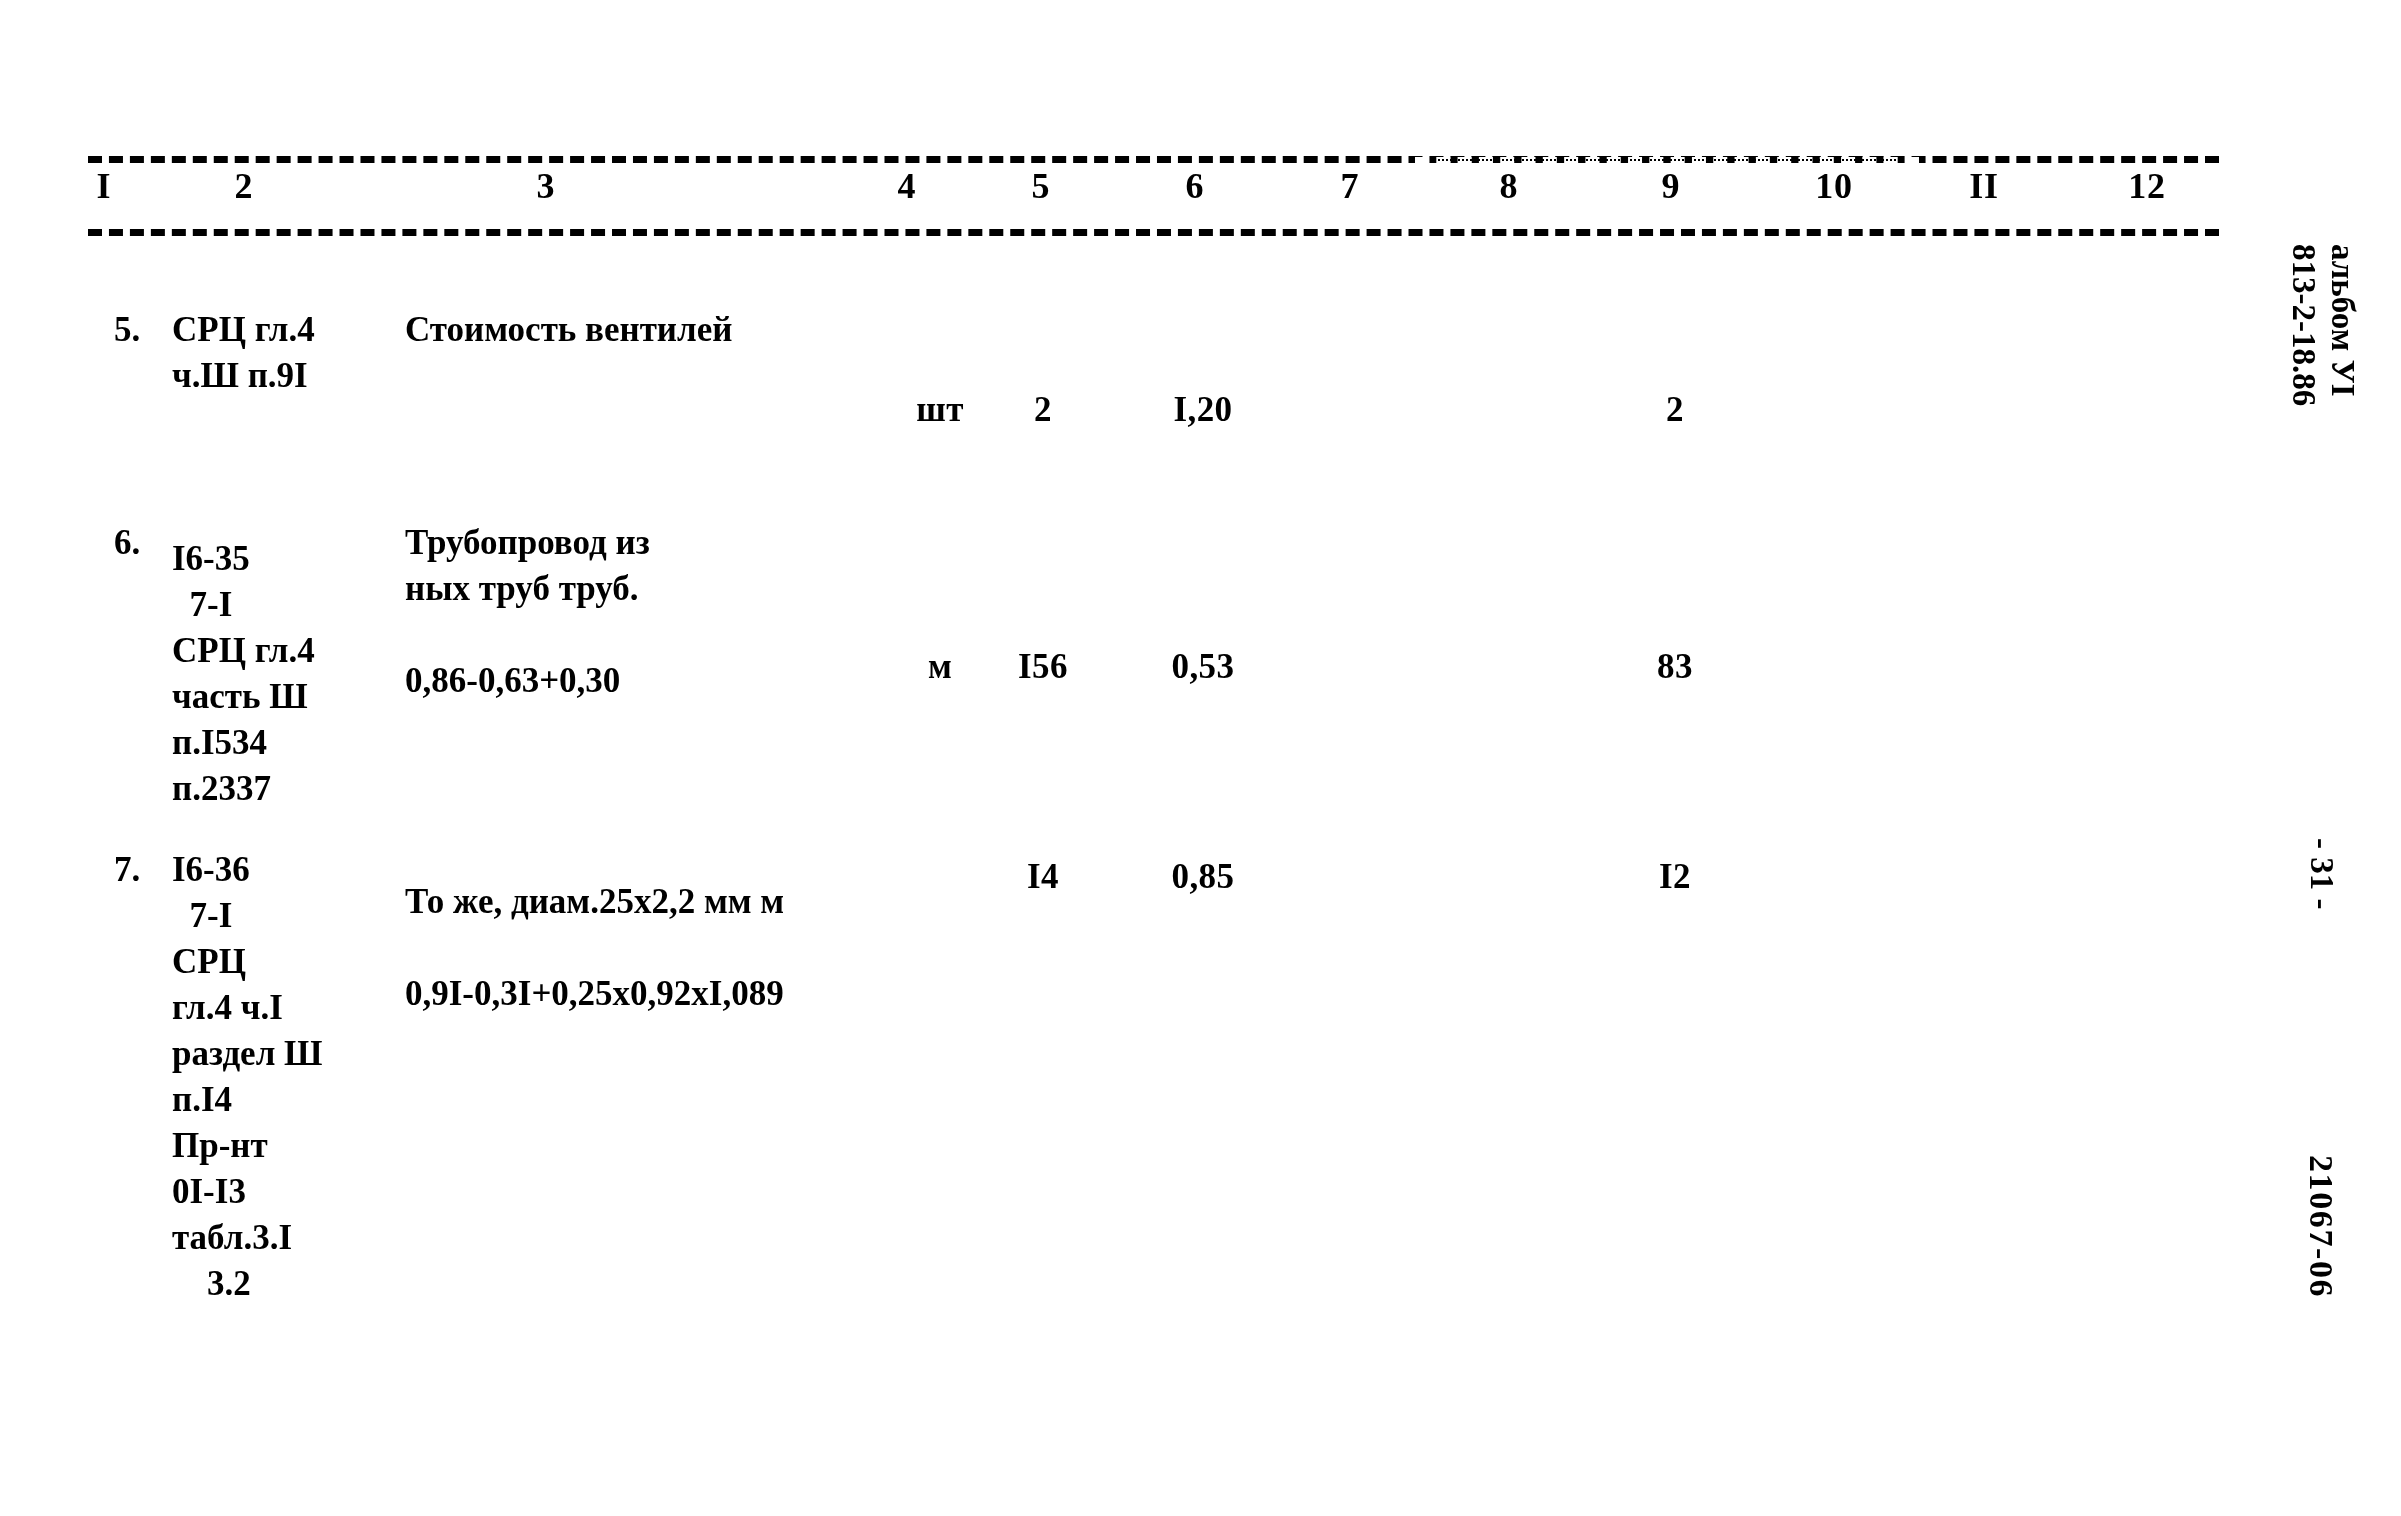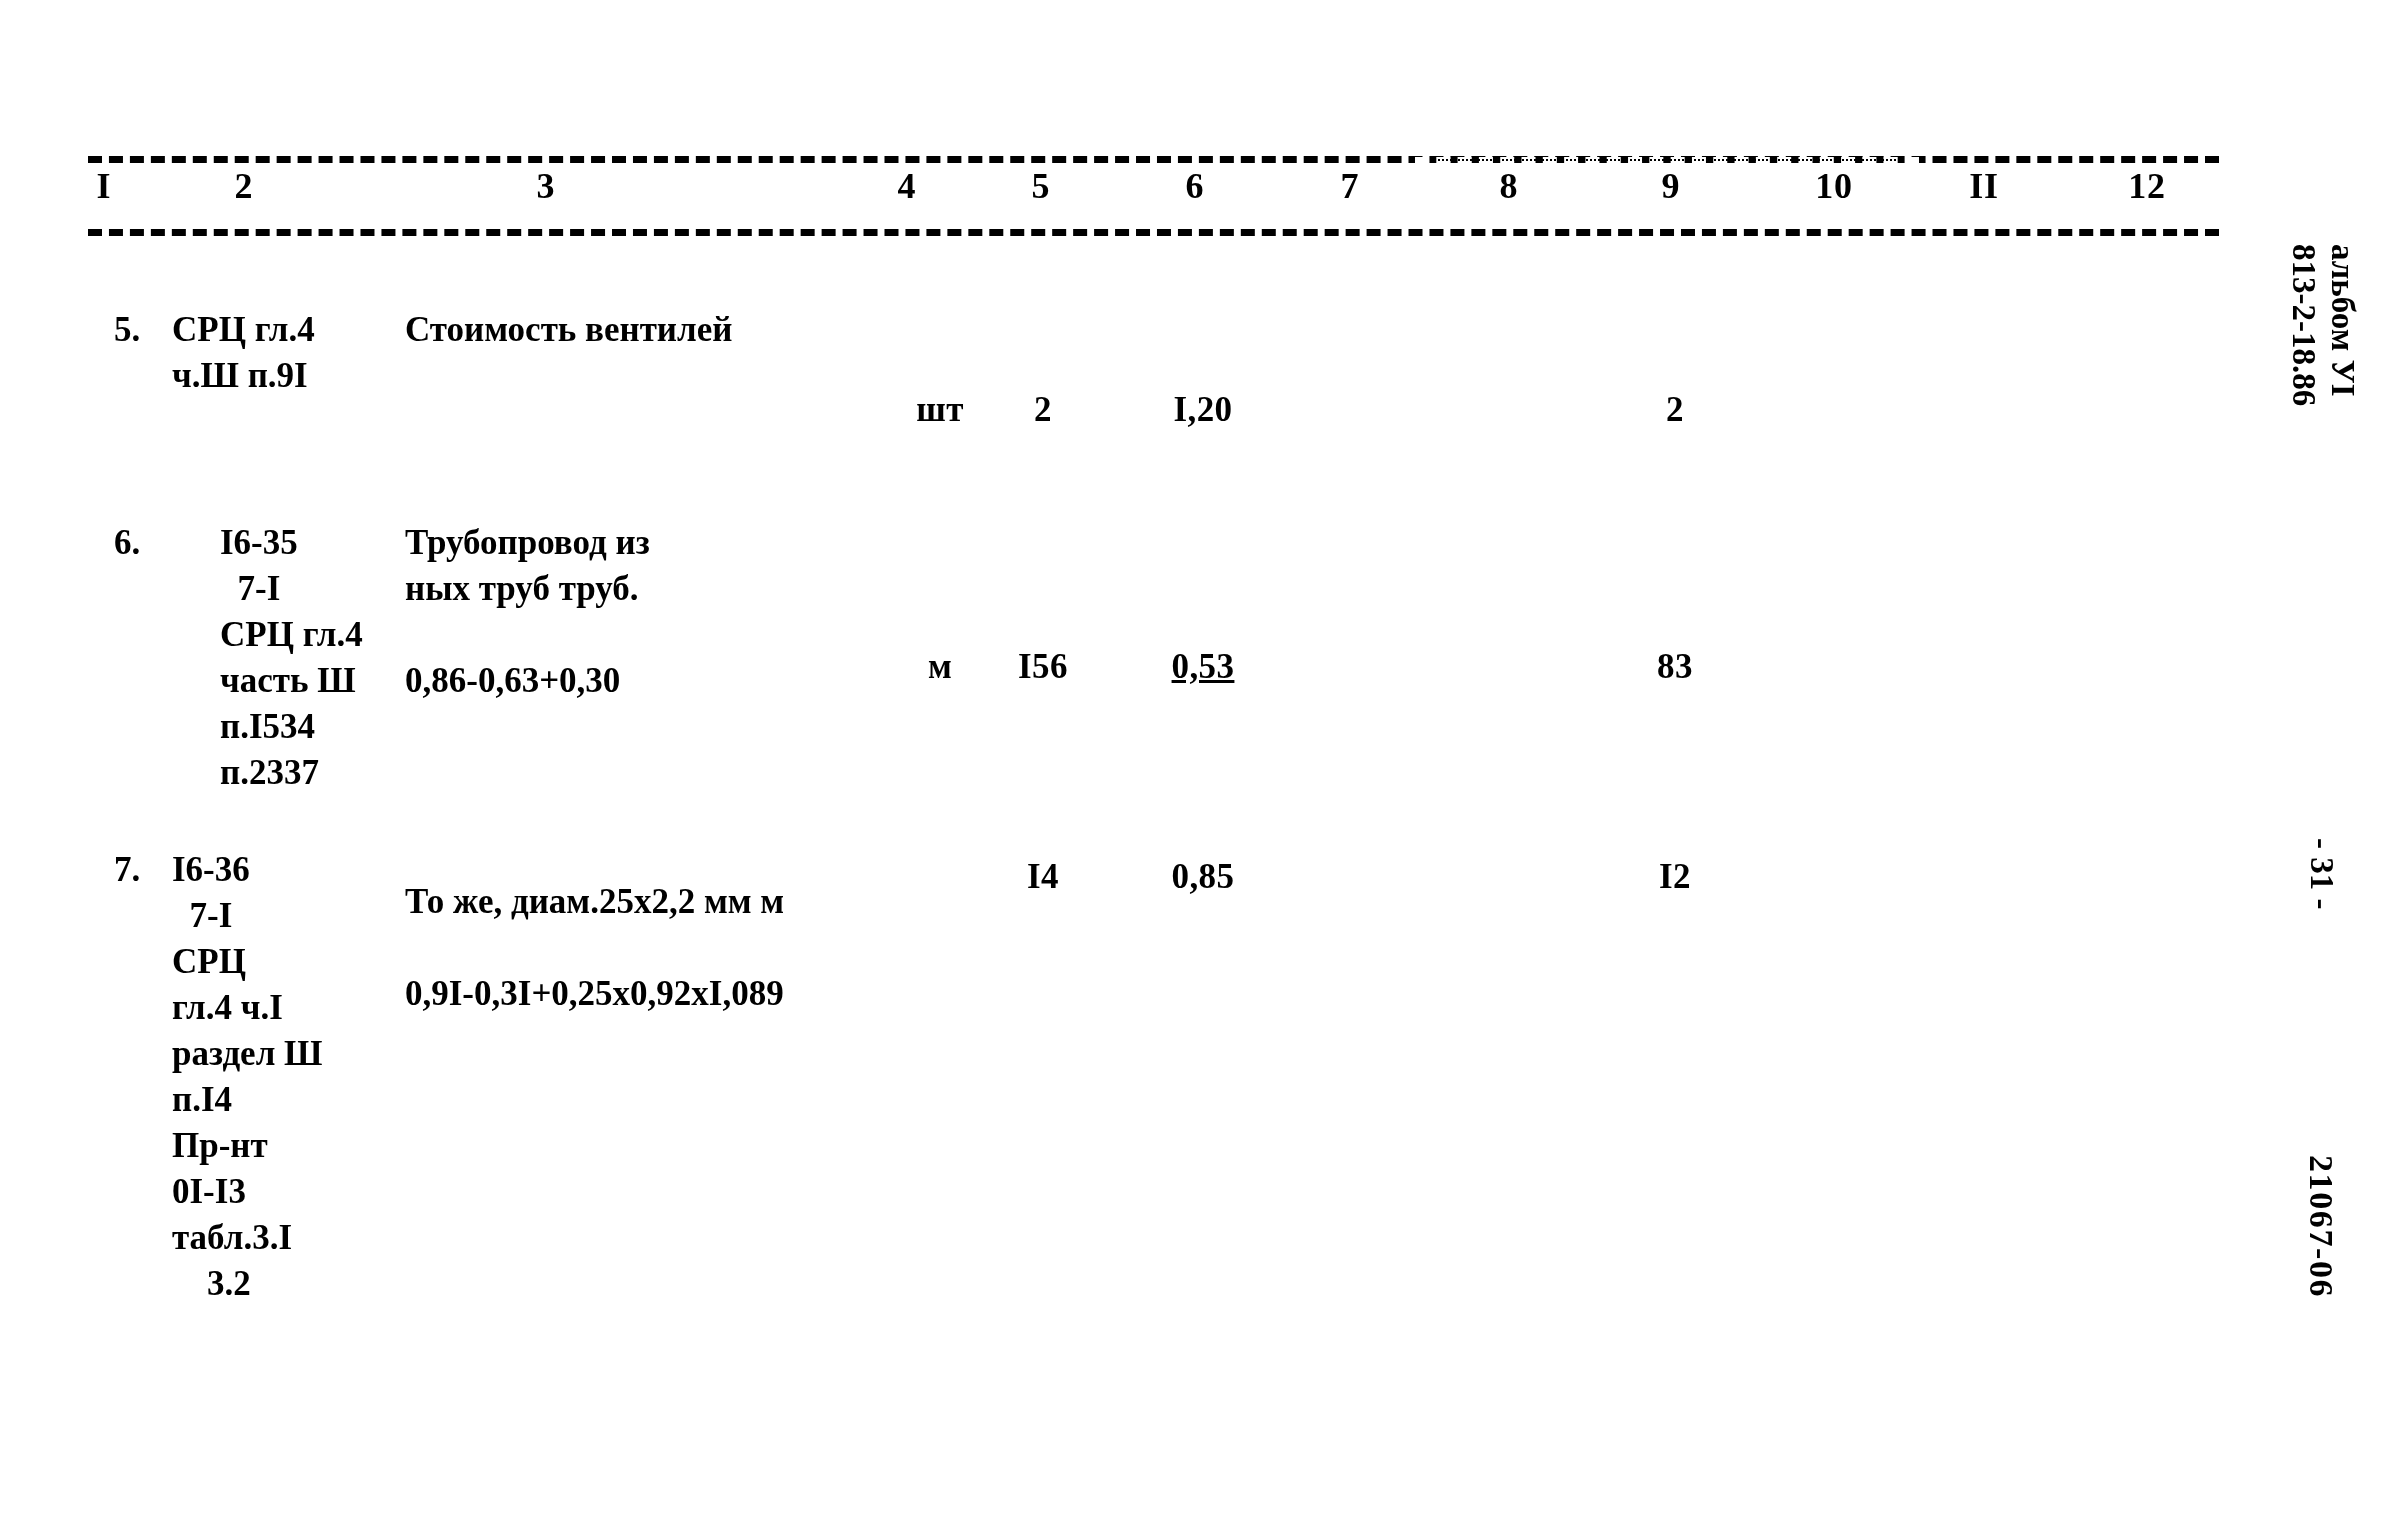--- a/index.html
+++ b/index.html
@@ -167,25 +167,25 @@
         <div class="idx" style="top: 0px;">5.</div>
         <div class="codelines" style="top: 0px;"><span class="code-line">СРЦ гл.4</span><span class="code-line">ч.Ш п.9I</span></div>
         <div class="desclines" style="top: 0px;"><span class="desc-line">Стоимоcть вентилей</span></div>
         <div class="cell cell-unit" style="top: 80px;">шт</div>
         <div class="cell cell-qty" style="top: 80px;">2</div>
         <div class="cell cell-price" style="top: 80px;">I,20</div>
         <div class="cell cell-c9" style="top: 80px;">2</div>
       </div>
       <div class="row" style="top: 520px;">
         <div class="idx" style="top: 0px;">6.</div>
-        <div class="codelines" style="top: 0px; margin-left: 48px;"><span class="code-line">I6-35</span><span class="code-line">  7-I</span><span class="code-line">СРЦ гл.4</span><span class="code-line">часть Ш</span><span class="code-line">п.I534</span><span class="code-line">п.2337</span></div>
+        <div class="codelines" style="top: 16px;"><span class="code-line">I6-35</span><span class="code-line">  7-I</span><span class="code-line">СРЦ гл.4</span><span class="code-line">часть Ш</span><span class="code-line">п.I534</span><span class="code-line">п.2337</span></div>
         <div class="desclines" style="top: 0px;"><span class="desc-line">Трубопровод из</span><span class="desc-line">ных труб труб.</span><span class="desc-line">&nbsp;</span><span class="desc-line">0,86-0,63+0,30</span></div>
         <div class="cell cell-unit" style="top: 124px;">м</div>
         <div class="cell cell-qty" style="top: 124px;">I56</div>
-        <div class="cell cell-price" style="top: 124px; text-decoration: underline;">0,53</div>
+        <div class="cell cell-price" style="top: 124px;">0,53</div>
         <div class="cell cell-c9" style="top: 124px;">83</div>
       </div>
       <div class="row" style="top: 847px;">
         <div class="idx" style="top: 0px;">7.</div>
         <div class="codelines" style="top: 0px;"><span class="code-line">I6-36</span><span class="code-line">  7-I</span><span class="code-line">СРЦ</span><span class="code-line">гл.4 ч.I</span><span class="code-line">раздел Ш</span><span class="code-line">п.I4</span><span class="code-line">Пр-нт</span><span class="code-line">0I-I3</span><span class="code-line">табл.3.I</span><span class="code-line">    3.2</span></div>
         <div class="desclines" style="top: 0px; margin-top: 32px;"><span class="desc-line">То же, диам.25х2,2 мм м</span><span class="desc-line">&nbsp;</span><span class="desc-line">0,9I-0,3I+0,25х0,92хI,089</span></div>
         <div class="cell cell-unit" style="top: 6.5px;"></div>
         <div class="cell cell-qty" style="top: 6.5px;">I4</div>
         <div class="cell cell-price" style="top: 6.5px;">0,85</div>
         <div class="cell cell-c9" style="top: 6.5px;">I2</div>

